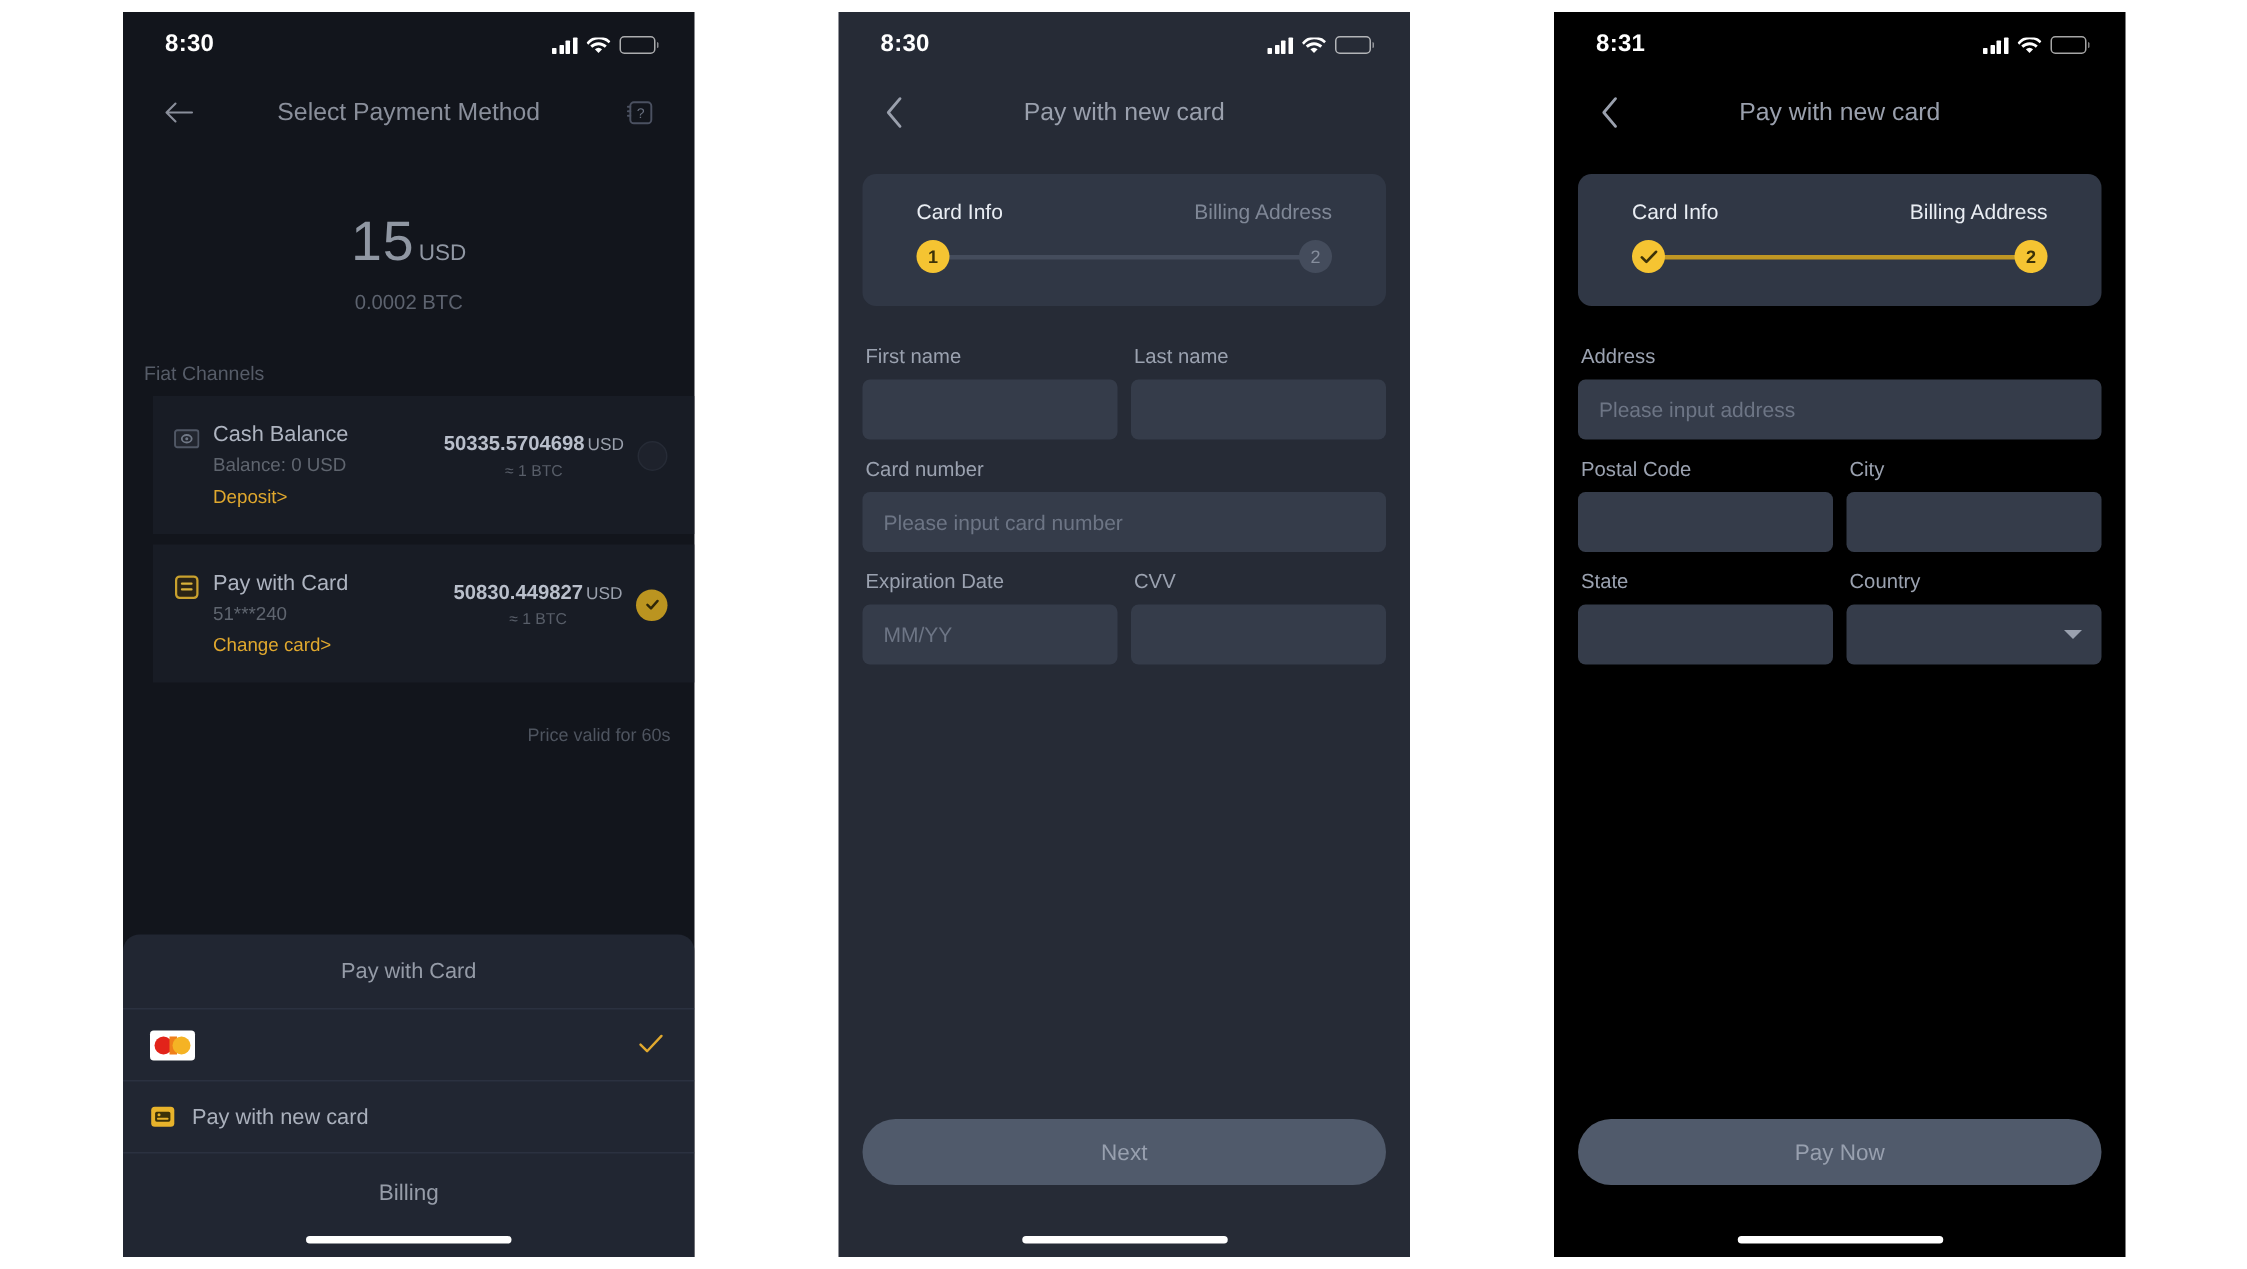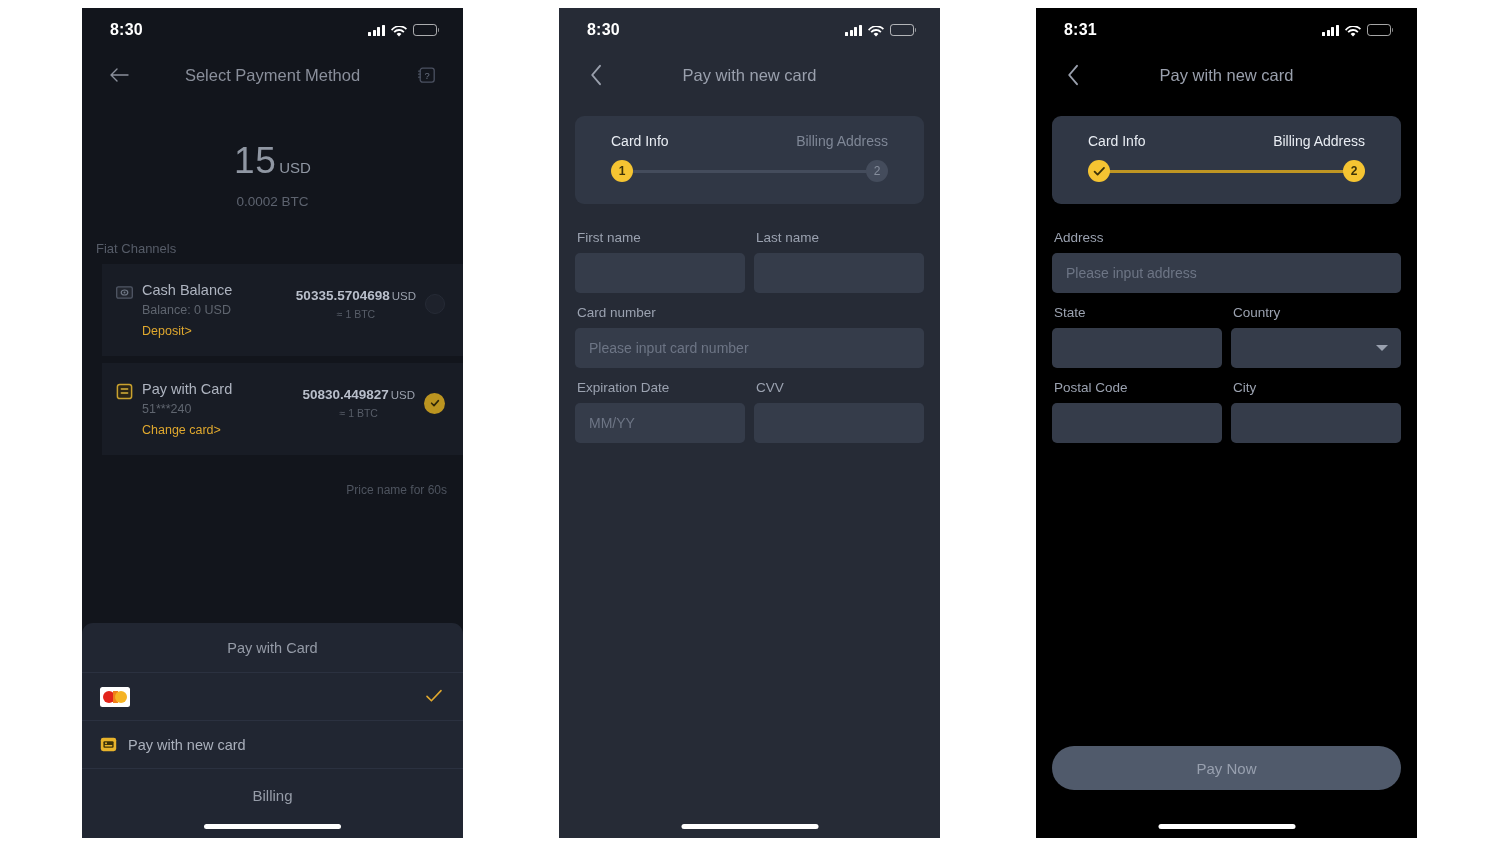--- a/index.html
+++ b/index.html
@@ -451,21 +451,21 @@
           <span class="radio-on">
             <svg width="12" height="12" viewBox="0 0 12 12">
                 <path d="M2.6 6.2 5 8.6l4.4-5" stroke="#2f2708" stroke-width="1.6" fill="none" stroke-linecap="round" stroke-linejoin="round"></path>
               </svg>
           </span>
         </div>
       </div>
 
     </div>
 
-    <div class="price-valid">Price name for 60s</div>
+    <div class="price-valid">Price valid for 60s</div>
 
     <div class="sheet">
       <div class="sheet-title">Pay with Card</div>
       <div class="sheet-div"></div>
 
       <div class="sheet-row">
         <span class="mc-card">
           <span class="c1"></span>
             <span class="c3"></span>
             <span class="c2"></span>
@@ -574,20 +574,21 @@
         </div>
         <div class="fcol">
           <div class="flabel">CVV</div>
           <div class="finput">
               <span class="ph"></span>
             </div>
         </div>
       </div>
     </div>
 
+    <button class="cta">Next</button>
     <div class="home-ind-abs"></div>
   </div>
 
   <div class="phone" id="phone-3">
 
     <div class="statusbar">
       <div class="status-time">8:31</div>
       <div class="status-icons">
         <span class="signal">
             <i></i>
@@ -634,47 +635,47 @@
     <div class="form">
       <div>
         <div class="flabel">Address</div>
         <div class="finput">
             <span class="ph">Please input address</span>
           </div>
       </div>
 
       <div class="frow">
         <div class="fcol">
+          <div class="flabel">Postal Code</div>
+          <div class="finput">
+              <span class="ph"></span>
+            </div>
+        </div>
+        <div class="fcol">
+          <div class="flabel">City</div>
+          <div class="finput">
+              <span class="ph"></span>
+            </div>
+        </div>
+      </div>
+
+      <div class="frow">
+        <div class="fcol">
           <div class="flabel">State</div>
           <div class="finput">
               <span class="ph"></span>
             </div>
         </div>
         <div class="fcol">
           <div class="flabel">Country</div>
           <div class="finput">
             <span class="ph"></span>
             <span class="caret-down"></span>
           </div>
         </div>
       </div>
-
-      <div class="frow">
-        <div class="fcol">
-          <div class="flabel">Postal Code</div>
-          <div class="finput">
-              <span class="ph"></span>
-            </div>
-        </div>
-        <div class="fcol">
-          <div class="flabel">City</div>
-          <div class="finput">
-              <span class="ph"></span>
-            </div>
-        </div>
-      </div>
     </div>
 
     <button class="cta">Pay Now</button>
     <div class="home-ind-abs"></div>
   </div>
 
 </div>
 
 </body></html>

